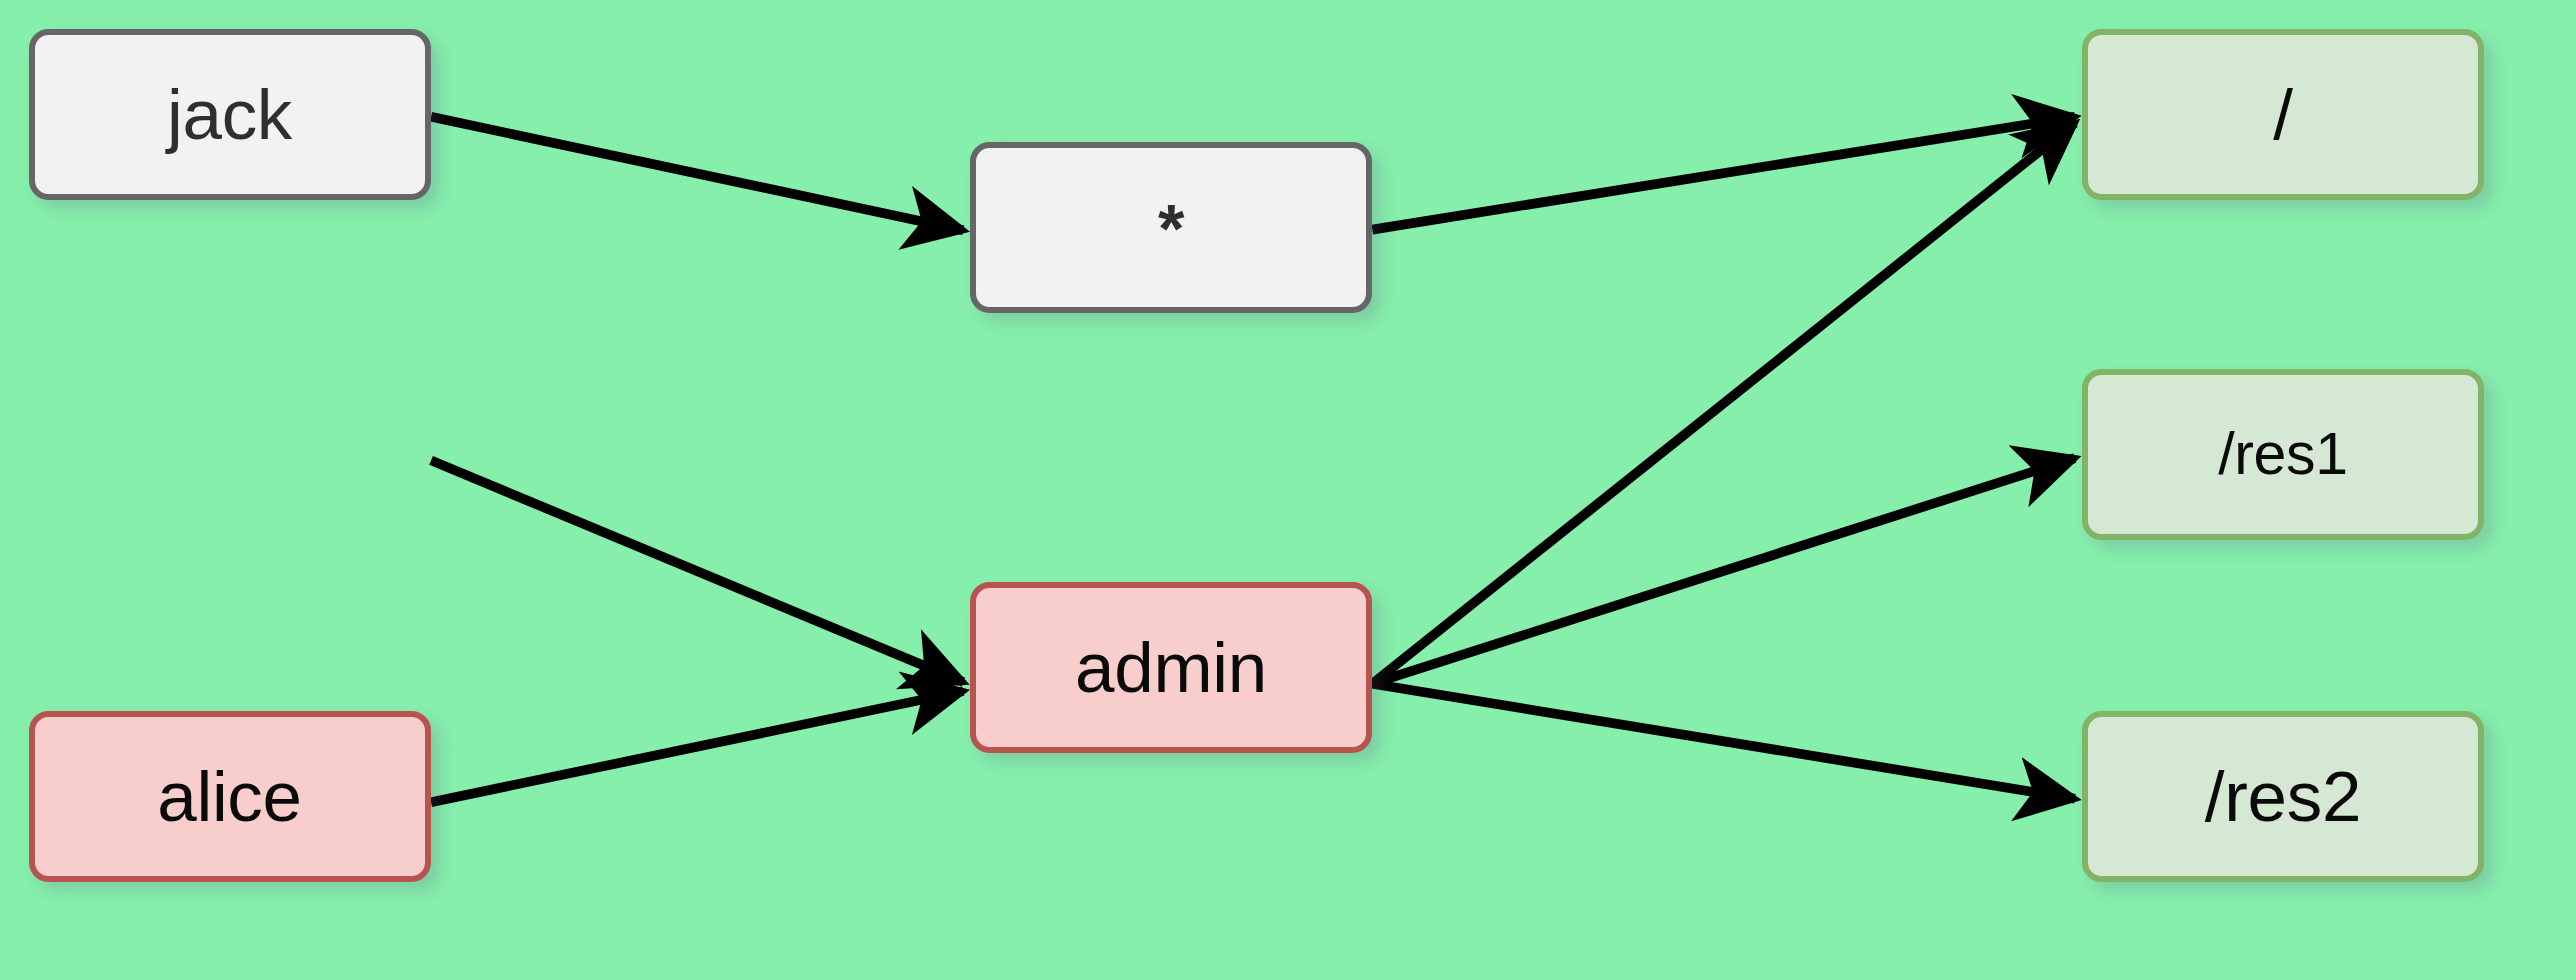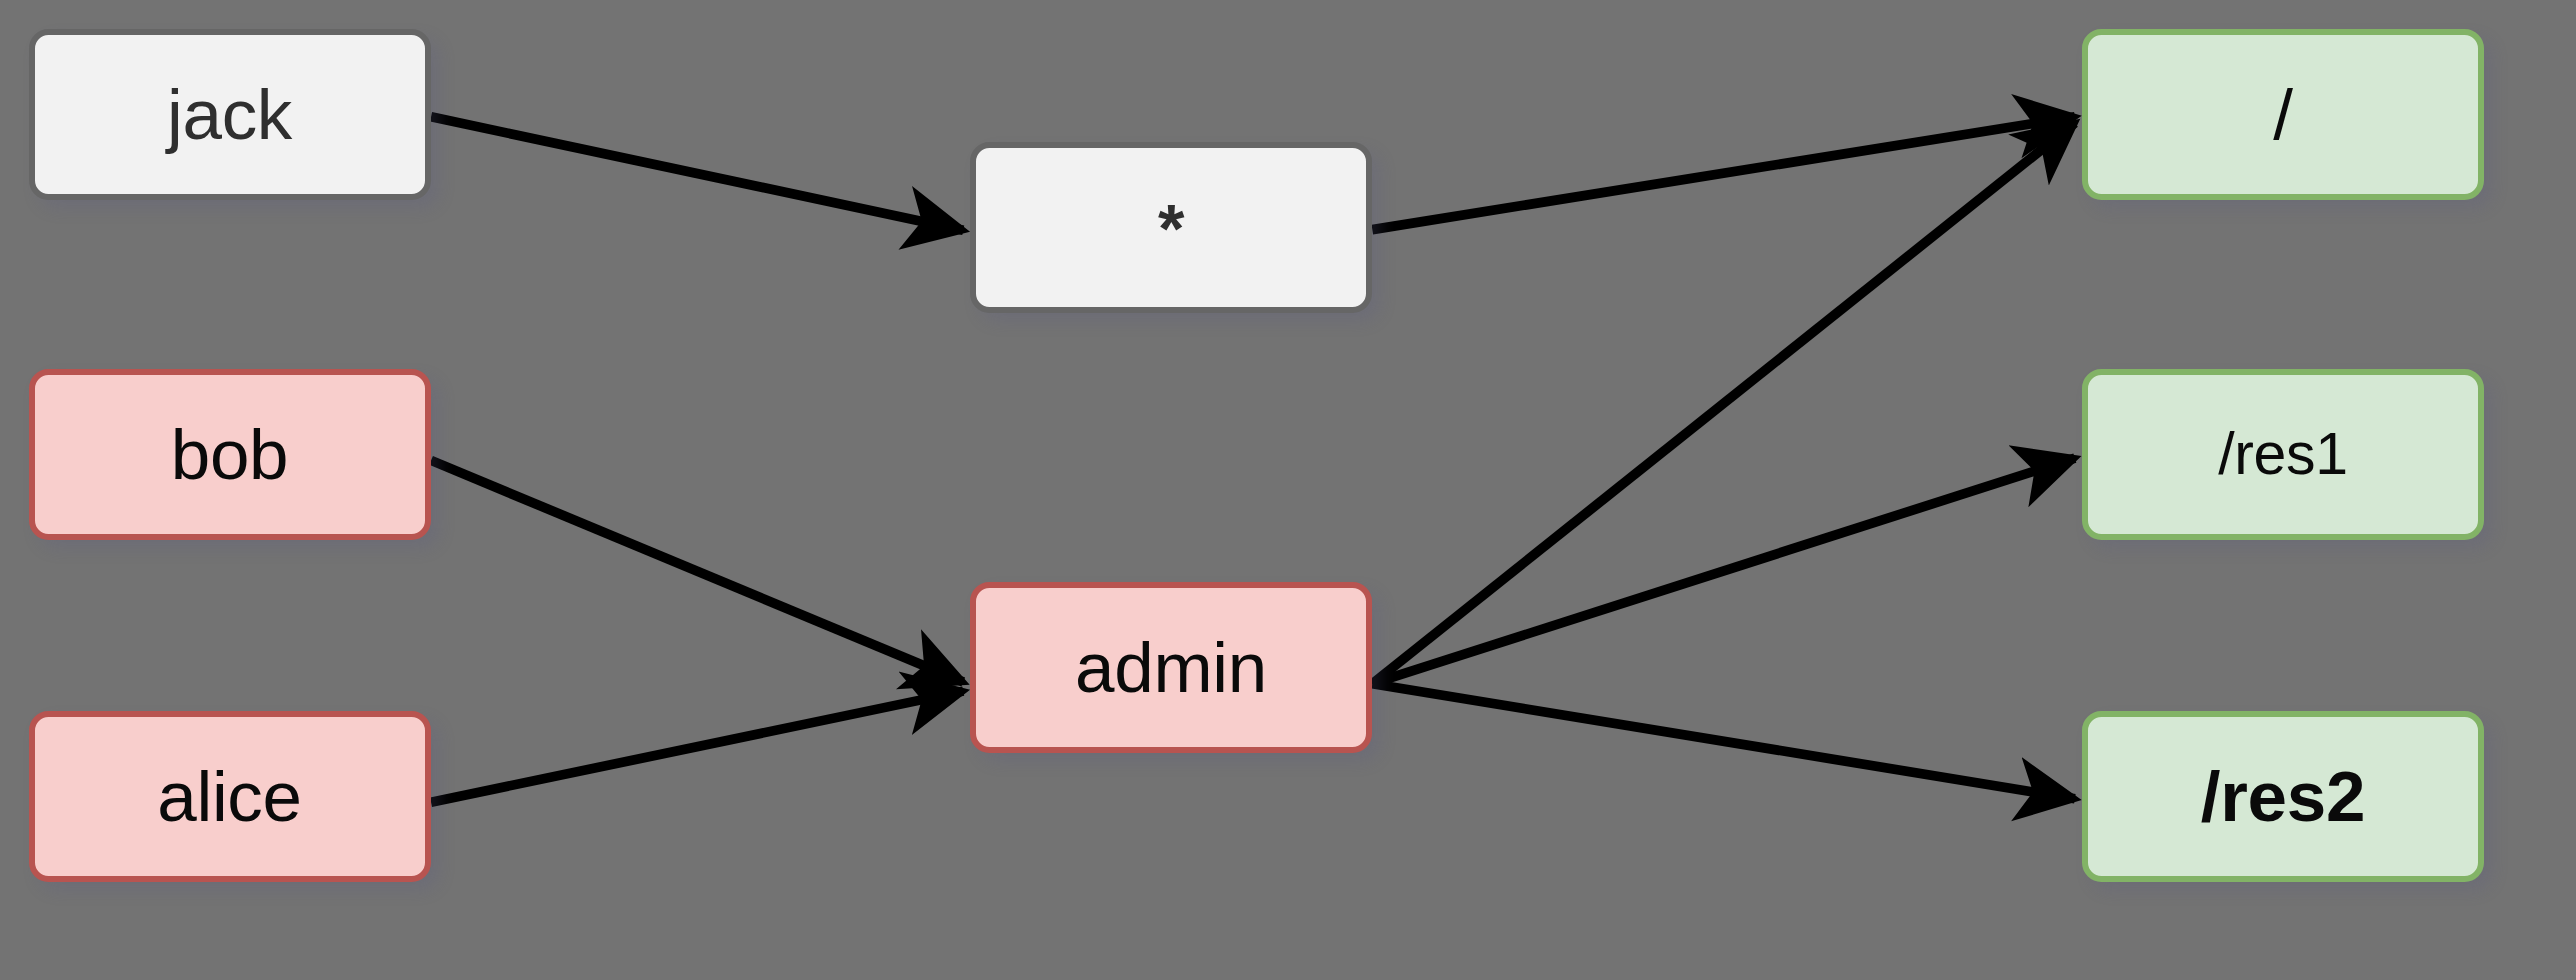--- a/index.html
+++ b/index.html
@@ -8,21 +8,21 @@
     padding: 0;
     background: #ffffff;
   }
   body {
     font-family: "Liberation Sans", sans-serif;
   }
   #canvas {
     position: relative;
     width: 2576px;
     height: 980px;
-    background: #737373;
+    background: #86efac;
     overflow: hidden;
   }
   #edge-layer {
     position: absolute;
     left: 0;
     top: 0;
     width: 2576px;
     height: 980px;
     pointer-events: none;
   }
@@ -74,21 +74,21 @@
   #node-res1   { left: 2082px; top: 369px;  width: 402px;  height: 171px; }
   #node-res2   { left: 2082px; top: 711px; width: 402px;  height: 171px; }
 
   #node-jack  .node-label { font-size: 71px; }
   #node-bob   .node-label { font-size: 71px; }
   #node-alice .node-label { font-size: 71px; text-align: right; }
   #node-star  .node-label { font-size: 68px; font-weight: 700; }
   #node-admin .node-label { font-size: 71px; }
   #node-root  .node-label { font-size: 71px; }
   #node-res1  .node-label { font-size: 59px; }
-  #node-res2  .node-label { font-size: 71px; font-weight: bold; }
+  #node-res2  .node-label { font-size: 71px; }
 </style>
 </head>
 <body>
 
 <div id="canvas">
 
   <svg id="edge-layer" viewBox="0 0 4520 1720" width="2576" height="980" xmlns="http://www.w3.org/2000/svg">
     <defs>
       <marker id="arrowhead" viewBox="0 0 12 12" refX="10.2" refY="6" markerWidth="7.2" markerHeight="7.2" orient="auto-start-reverse" markerUnits="strokeWidth">
         <path d="M 0 0.4 L 11.4 6 L 0 11.6 L 2.9 6 Z" fill="#000000"></path>
@@ -113,23 +113,20 @@
       <line x1="2408" y1="1200" x2="3641" y2="804" marker-end="url(#arrowhead)"></line>
 
       <line x1="2408" y1="1200" x2="3641" y2="1402" marker-end="url(#arrowhead)"></line>
     </g>
   </svg>
 
   <div class="node neutral" id="node-jack">
     <span class="node-label">jack</span>
   </div>
 
-  <div class="node subject-red" id="node-bob">
-    <span class="node-label">bob</span>
-  </div>
 
   <div class="node subject-red" id="node-alice">
     <span class="node-label">alice</span>
   </div>
 
   <div class="node neutral" id="node-star">
     <span class="node-label">*</span>
   </div>
 
   <div class="node subject-red" id="node-admin">

